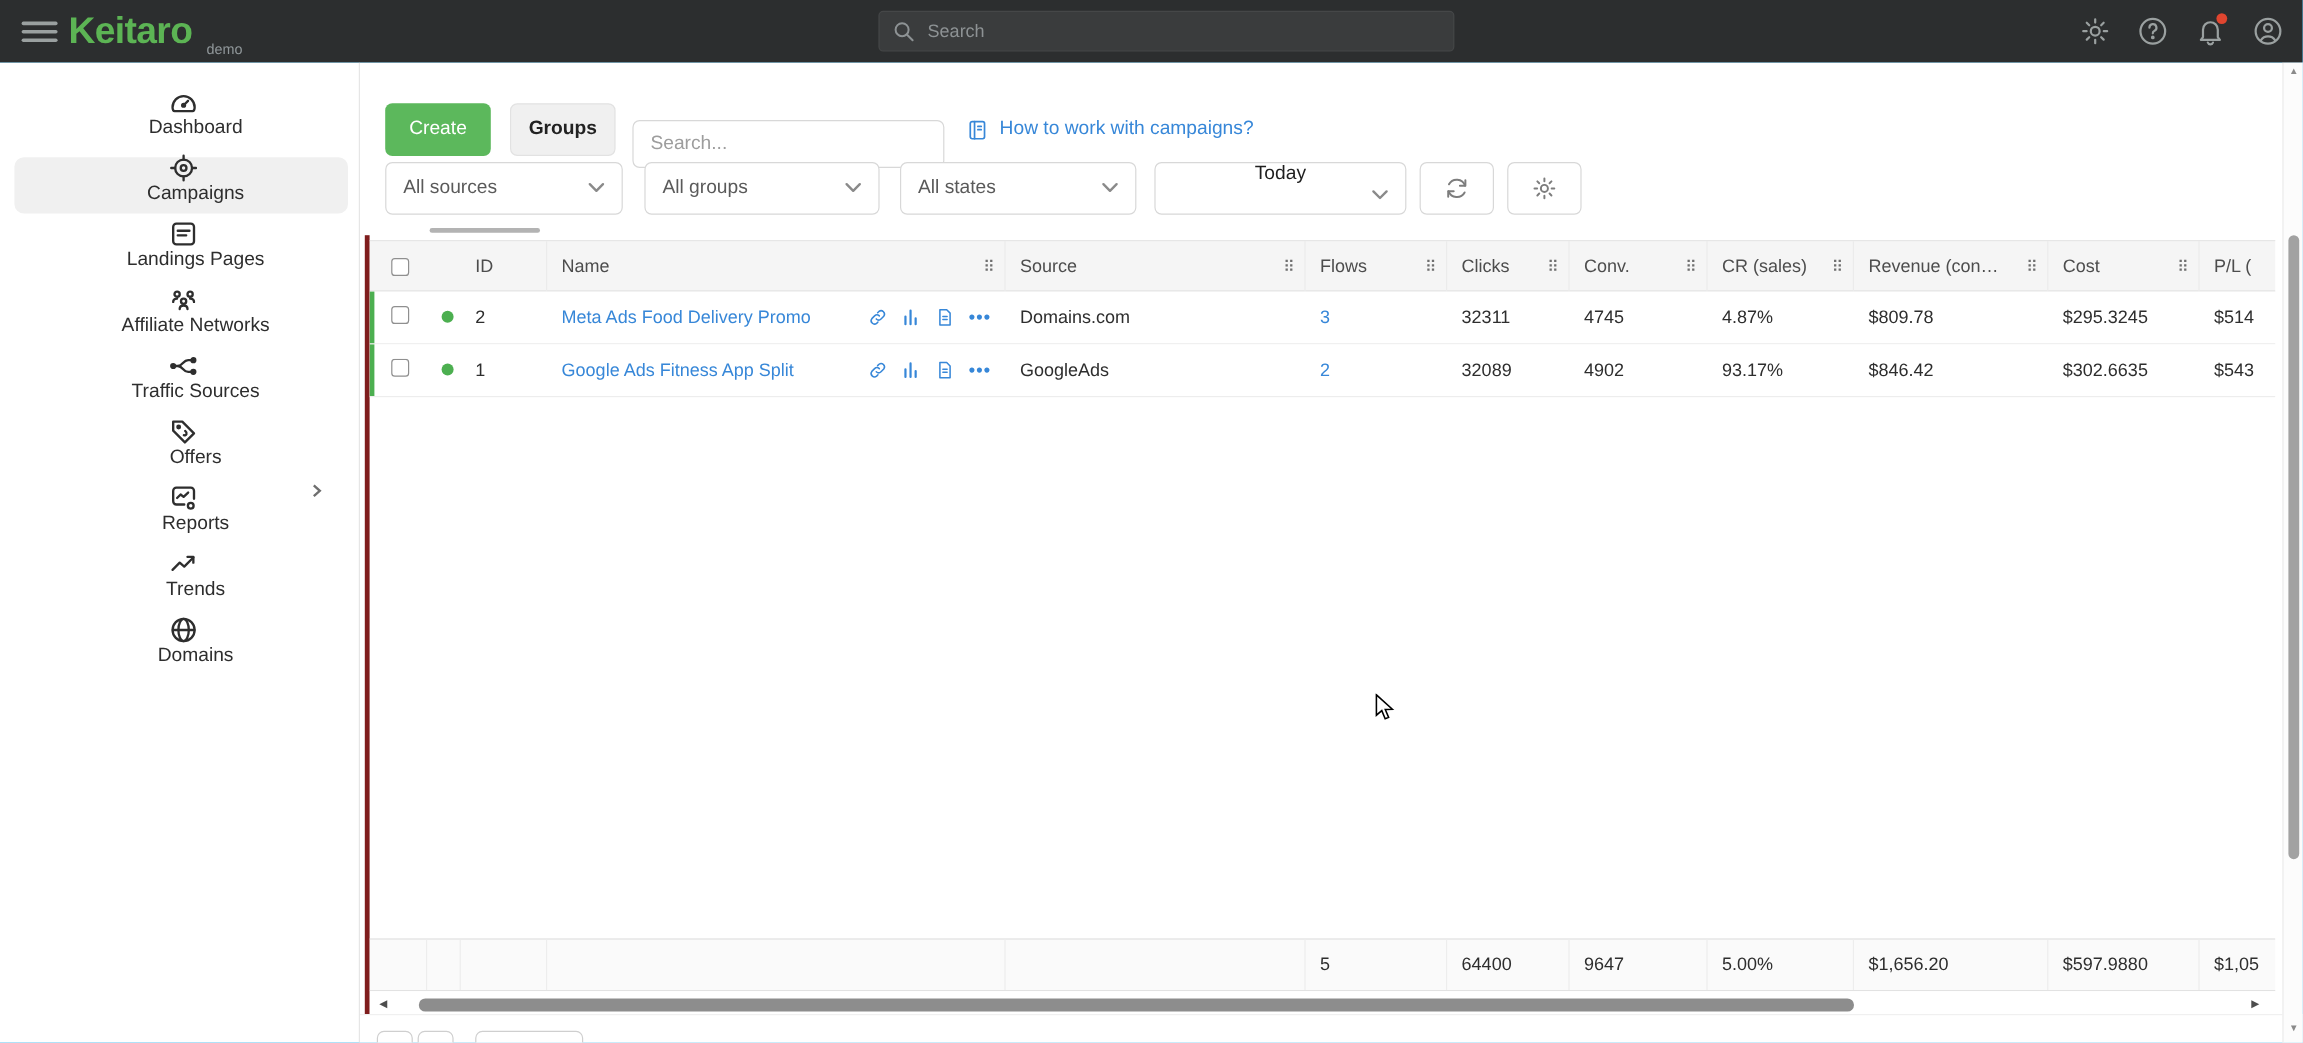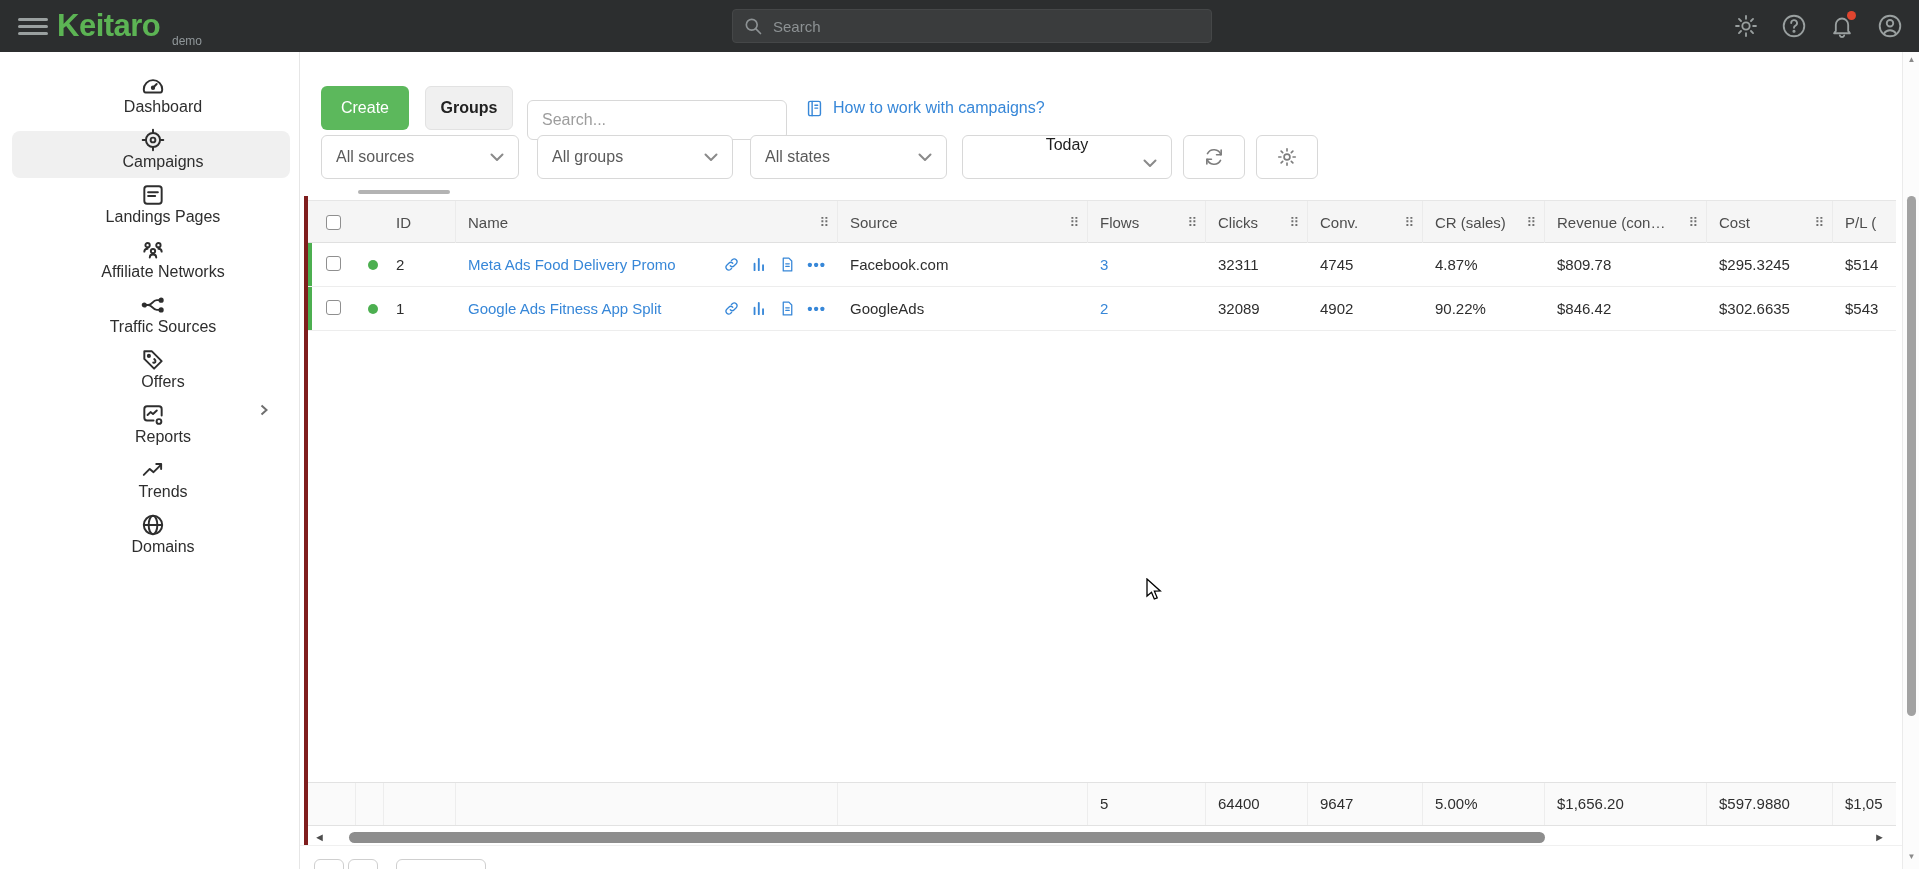--- a/index.html
+++ b/index.html
@@ -371,21 +371,21 @@
             <span class="ric"><svg viewBox="0 0 24 24">
                   <path d="M5 20V11M11 20V4M17 20v-7" stroke-width="2.6"></path>
                 </svg></span>
             <span class="ric"><svg viewBox="0 0 24 24">
                   <path d="M6 3h8l4 4v14H6z"></path>
                   <path d="M9.5 11h5M9.5 14.5h5"></path>
                 </svg></span>
             <span class="moredots">•••</span>
           </span>
         </div>
-        <div class="cell">Facebook.com</div>
+        <div class="cell">Domains.com</div>
         <div class="cell"><a class="flowlink">3</a></div>
         <div class="cell">32311</div>
         <div class="cell">4745</div>
         <div class="cell">4.87%</div>
         <div class="cell">$809.78</div>
         <div class="cell">$295.3245</div>
         <div class="cell">$514</div>
       </div>
 
       <div class="row tgrid trow2">
@@ -407,21 +407,21 @@
                   <path d="M6 3h8l4 4v14H6z"></path>
                   <path d="M9.5 11h5M9.5 14.5h5"></path>
                 </svg></span>
             <span class="moredots">•••</span>
           </span>
         </div>
         <div class="cell">GoogleAds</div>
         <div class="cell"><a class="flowlink">2</a></div>
         <div class="cell">32089</div>
         <div class="cell">4902</div>
-        <div class="cell">90.22%</div>
+        <div class="cell">93.17%</div>
         <div class="cell">$846.42</div>
         <div class="cell">$302.6635</div>
         <div class="cell">$543</div>
       </div>
 
       <div class="totals tgrid">
         <div class="cell"></div>
         <div class="cell"></div>
         <div class="cell"></div>
         <div class="cell"></div>

